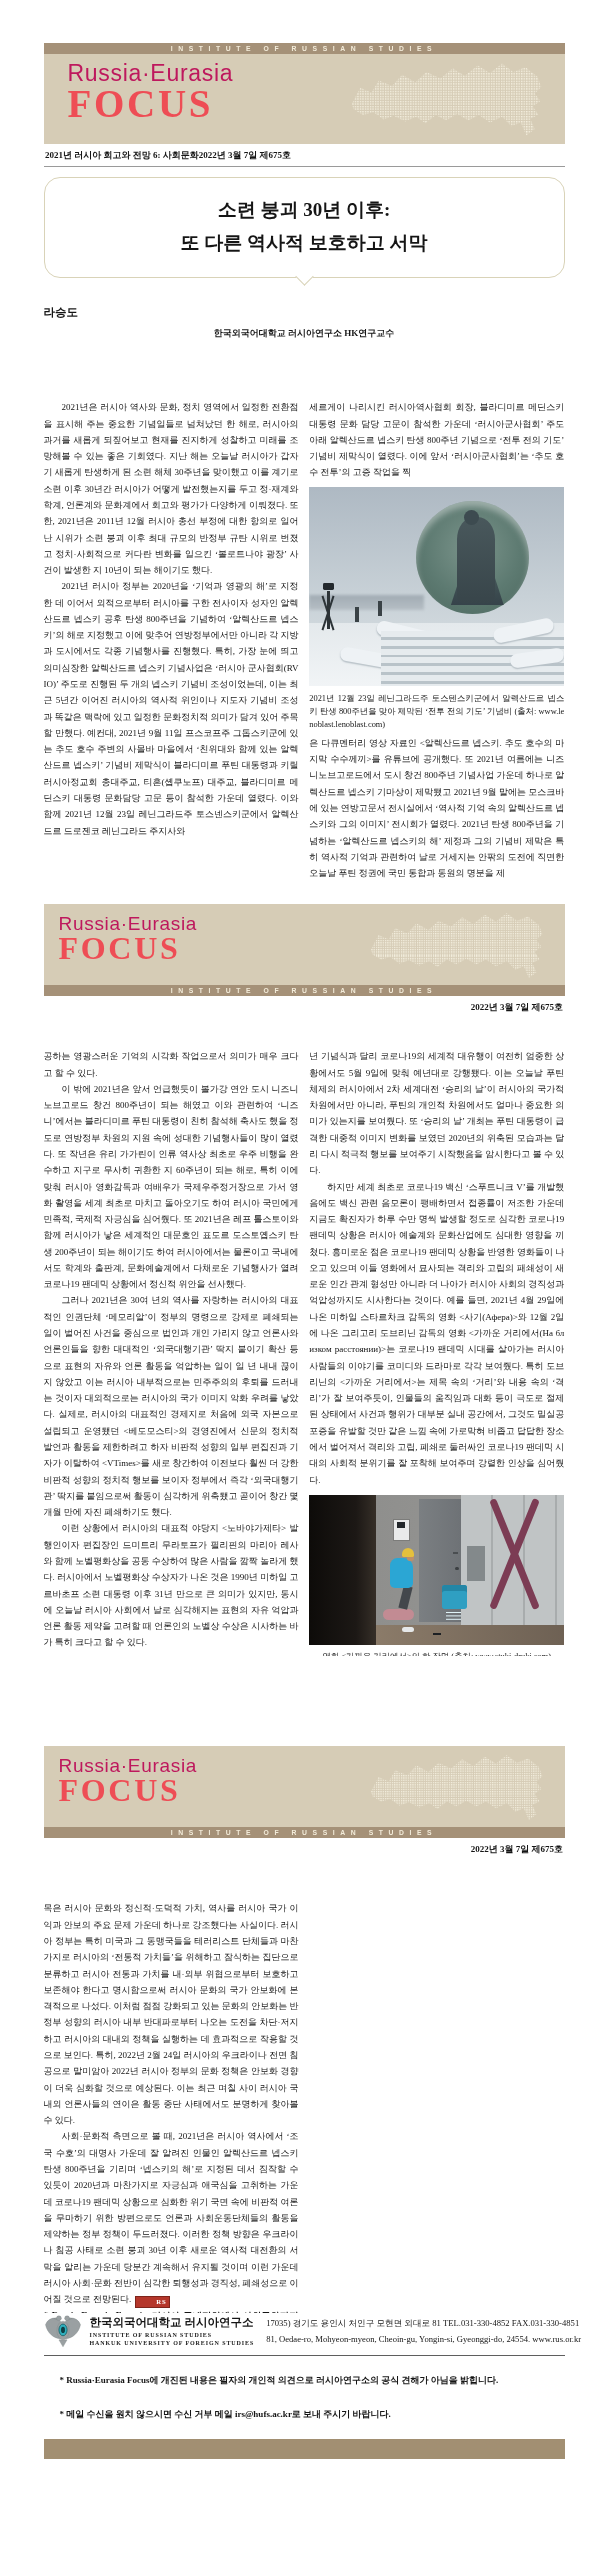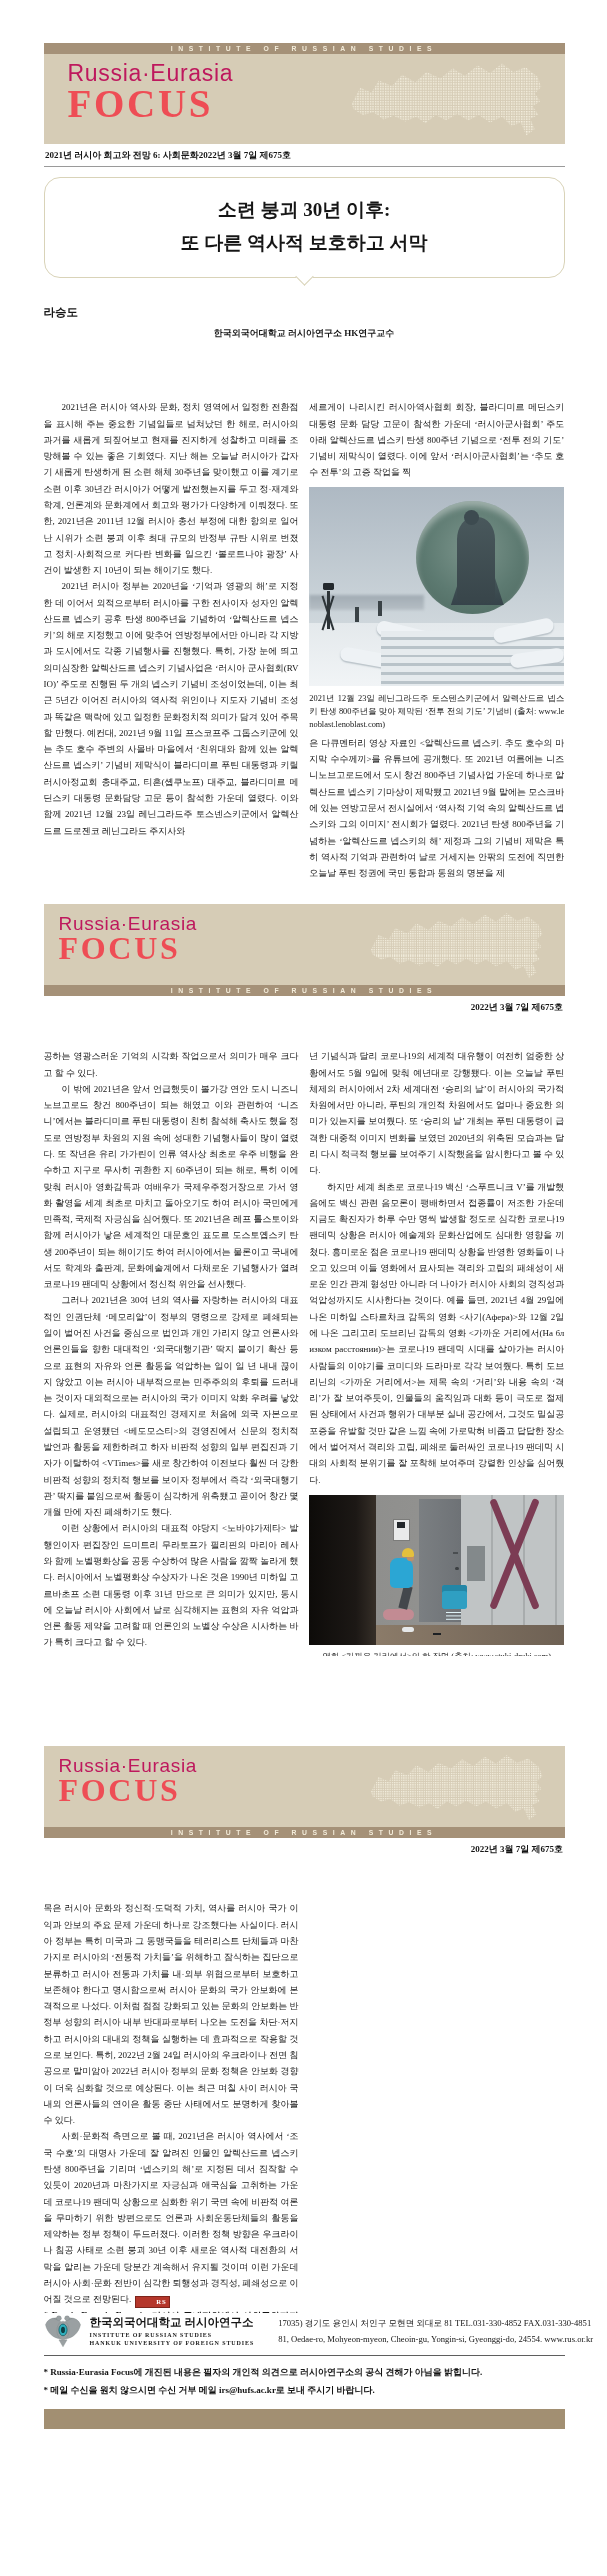--- a/index.html
+++ b/index.html
@@ -116,24 +116,24 @@
   .p2-baglogo{left:53.5%;top:78%;width:15px;height:1.4px;background:#dff3f8;box-shadow:0 3.4px 0 #dff3f8,0 6.8px 0 #dff3f8}
   .p2-phone{left:48.5%;top:92%;width:8px;height:2.7px;background:#1d2023}
 
   
   footer{margin-top:auto}
   .org-row{display:flex;align-items:flex-start}
   .emblem{flex:0 0 38px;margin-right:8px}
   .org-texts{padding-top:1.4px}
   .org-kr{font-weight:700;font-size:11.5px;white-space:nowrap}
   .org-en{font-size:6px;letter-spacing:0.9px;font-weight:600;color:#1c1c1c;margin-top:2px;white-space:nowrap}
-  .addr{margin-left:24px;padding-top:2.7px;font-size:8.6px;line-height:1.85;white-space:nowrap}
+  .addr{margin-left:12px;padding-top:2.7px;font-size:8.6px;line-height:1.85;white-space:nowrap}
   .footer-rule{border:none;border-top:1.4px solid #5f5f5f;margin:6.8px 0 0}
   .notes{margin-top:8px;font-weight:700;font-size:9px;line-height:1.95}
-  .notes p{margin:0}
+  .notes p{margin:16px}
   .brown-band{height:20px;background:#a28f72;margin-top:9.5px}
 </style>
 </head>
 <body>
 
 <div class="doc">
 
   <section class="content" style="margin-top:43px">
     <div class="masthead">
       <div class="strip">INSTITUTE OF RUSSIAN STUDIES</div>

